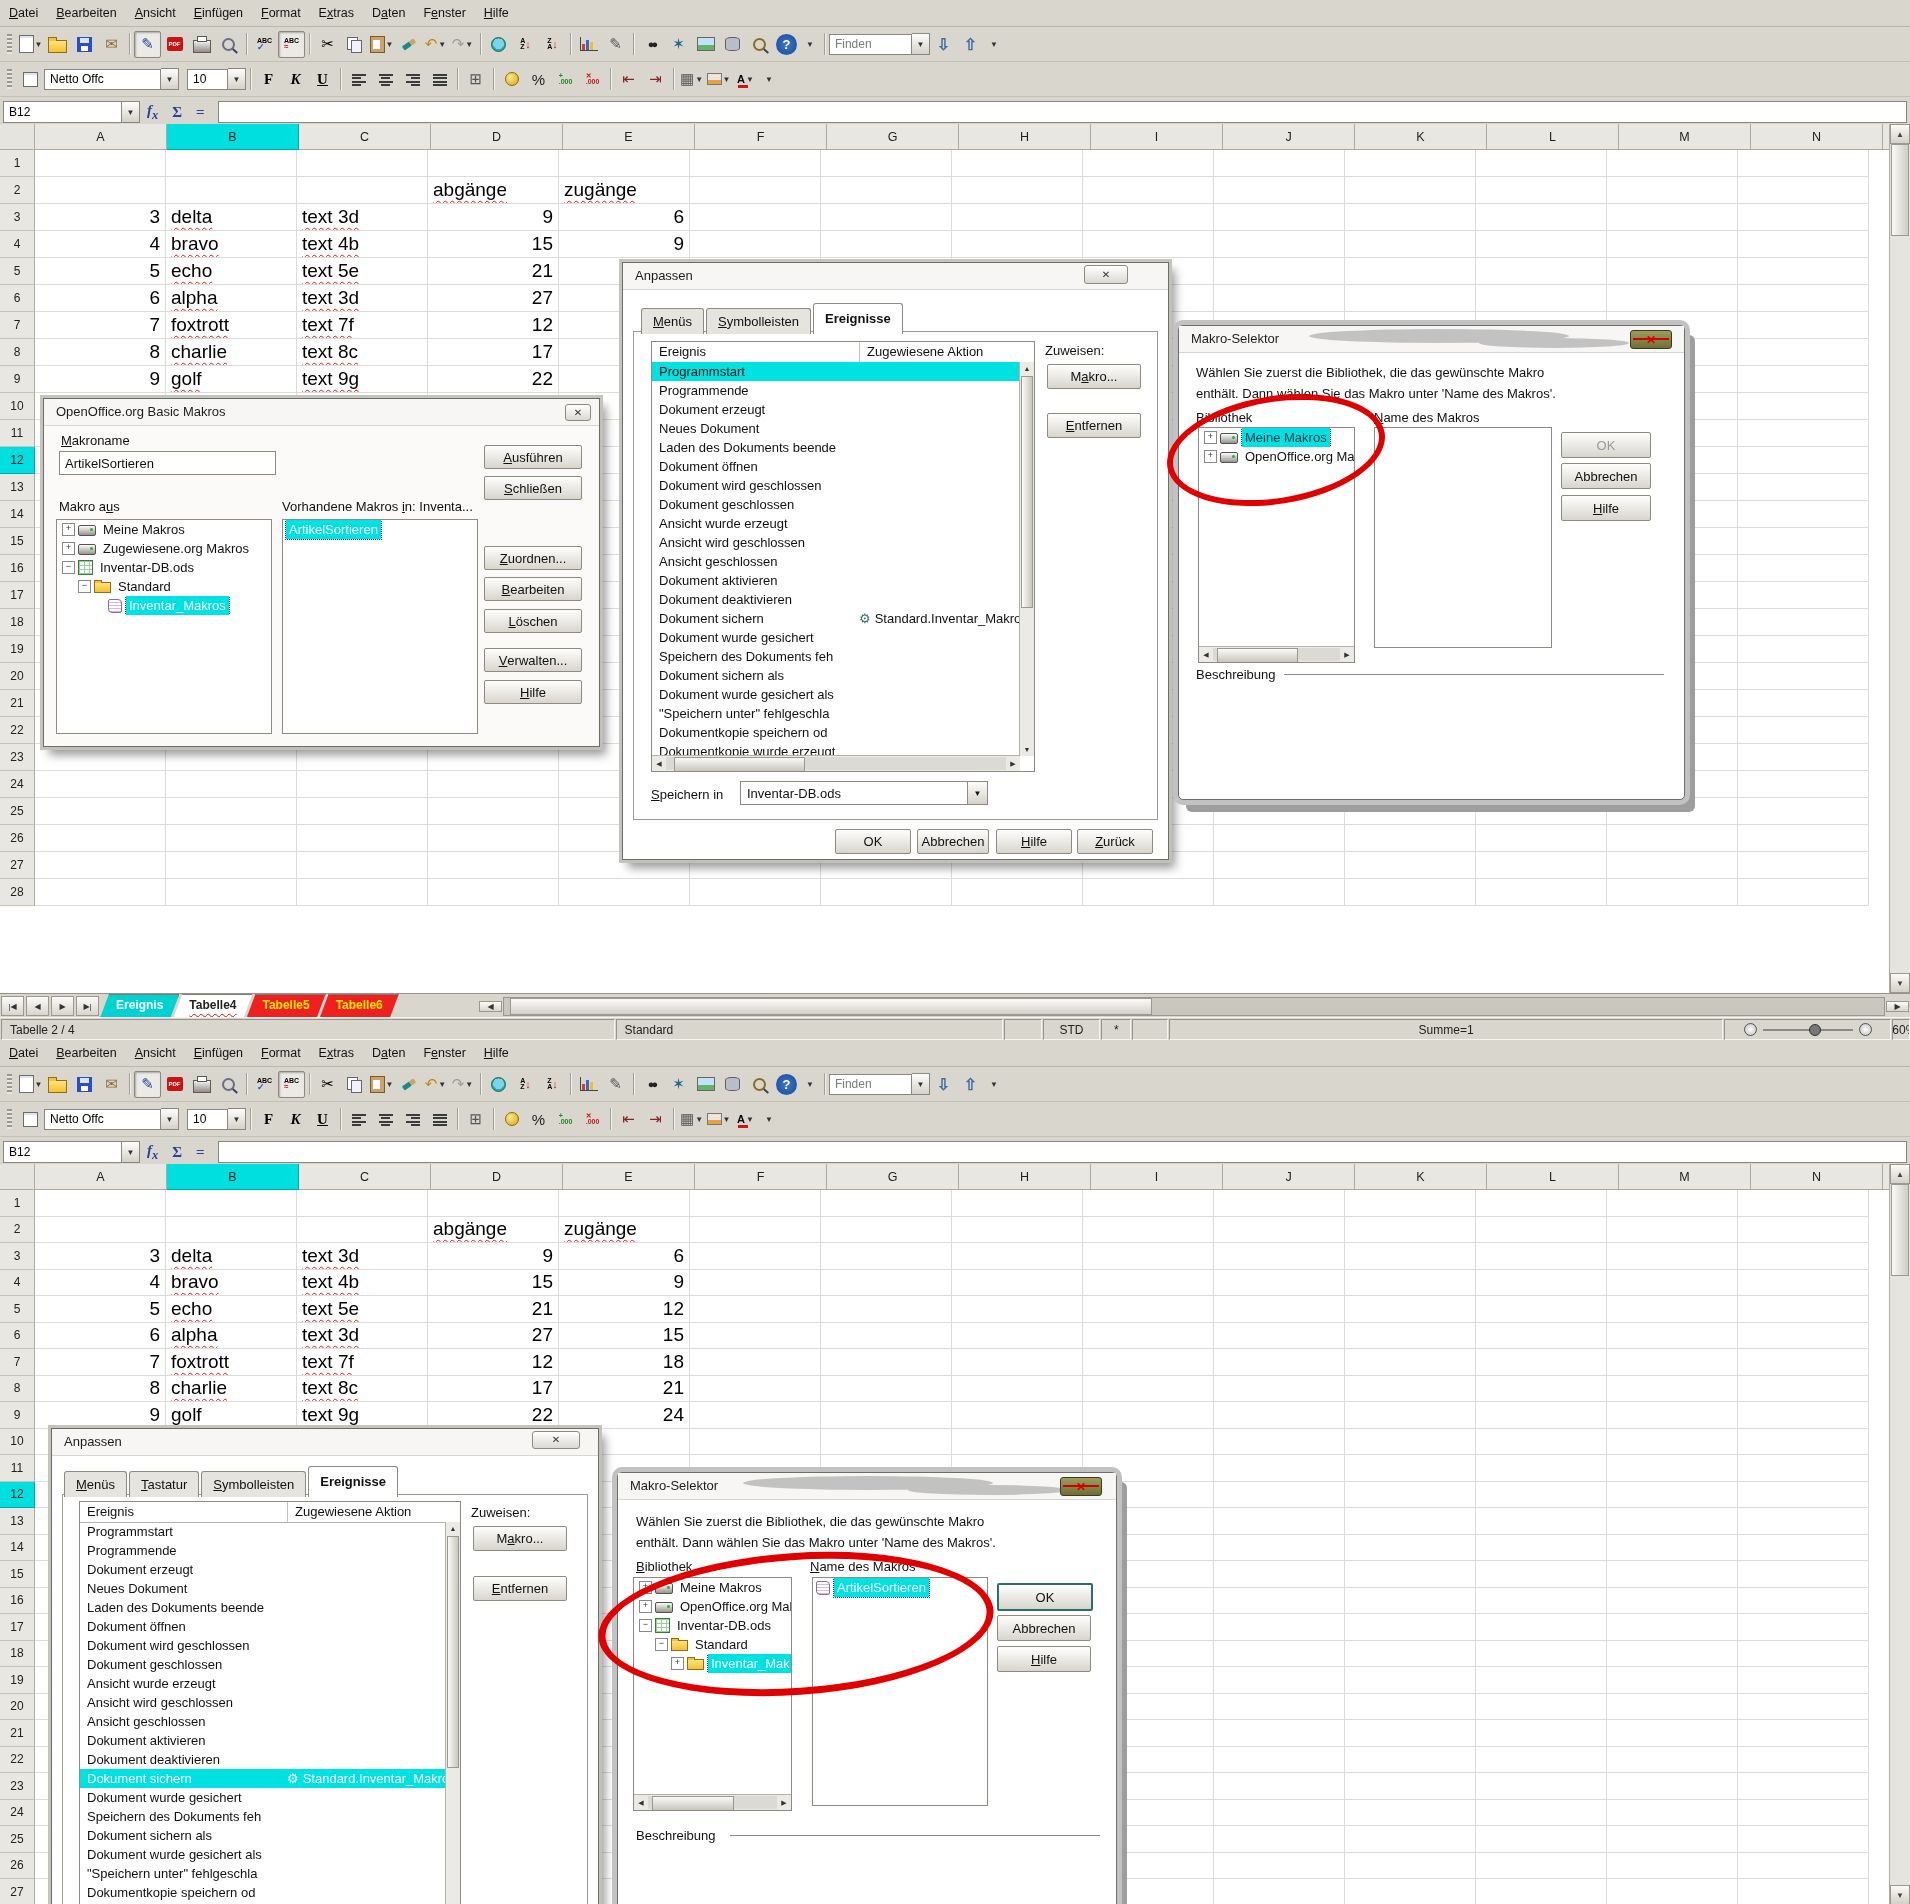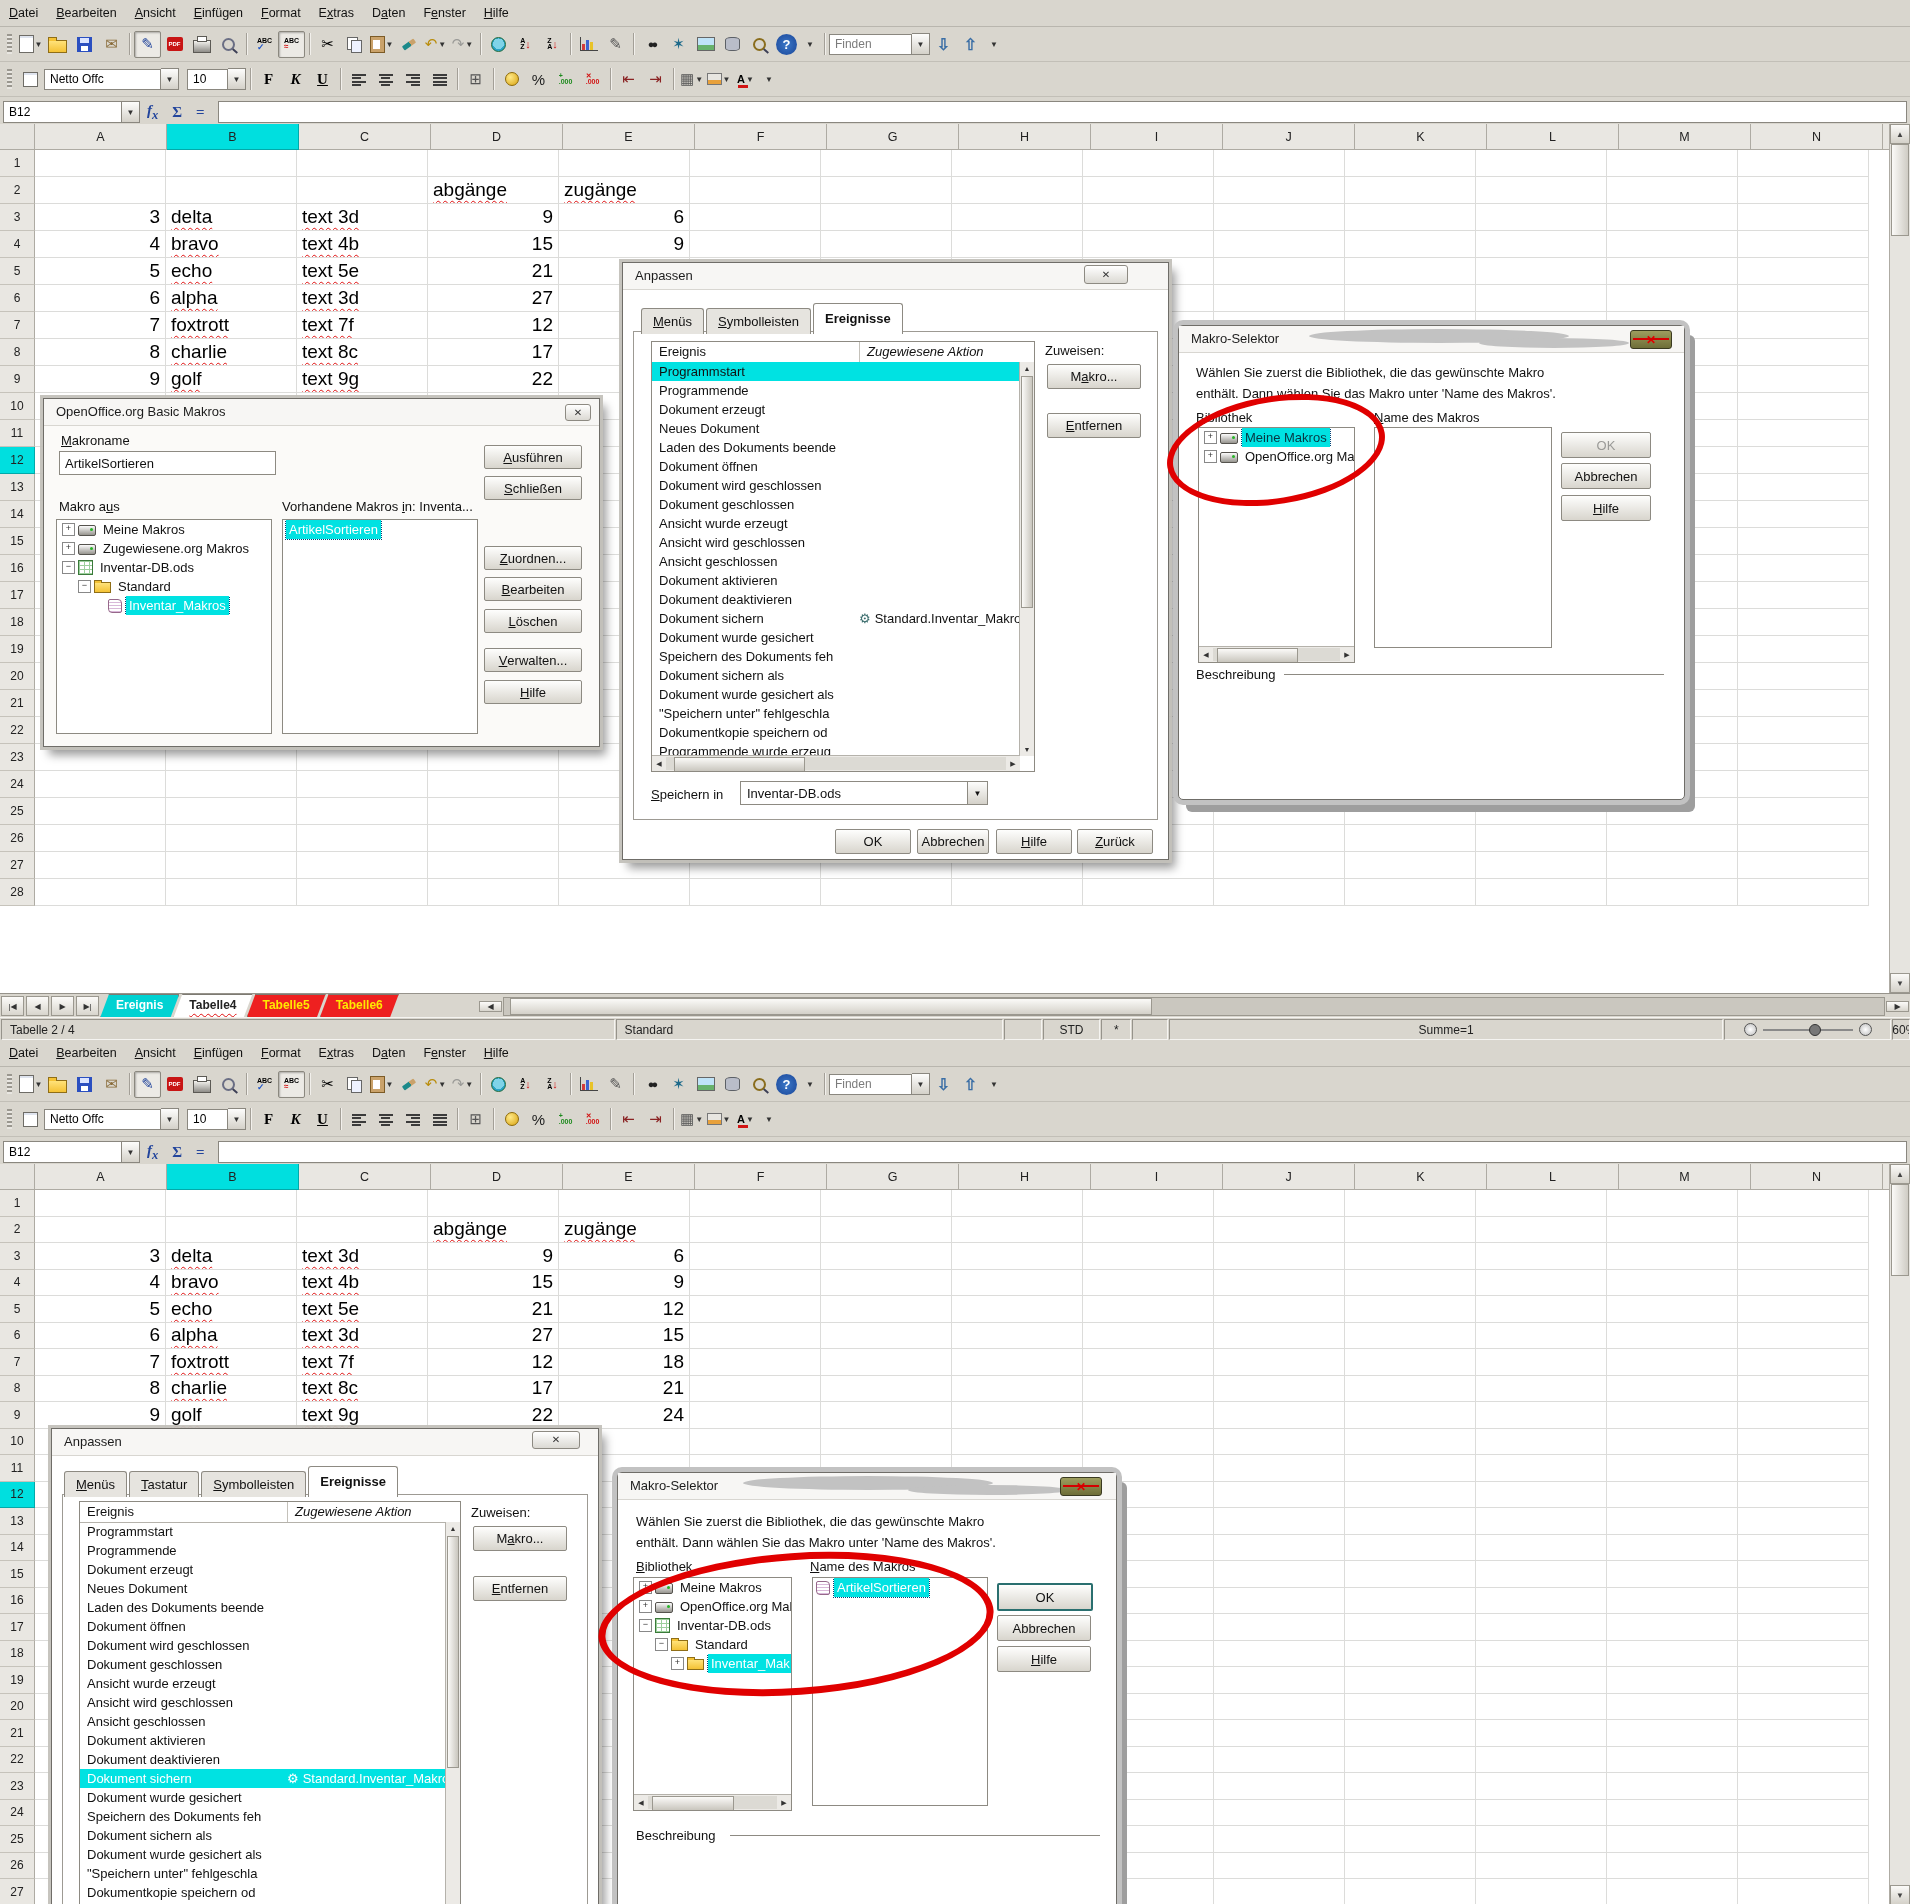--- a/index.html
+++ b/index.html
@@ -92,21 +92,21 @@
   .dbtn.dis{color:#9a9a97;}
   .dbtn.def{border:2px solid #2a6f6f;}
   .box{position:absolute;background:#fff;border:1px solid #8d8a82;overflow:hidden;}
   .input{position:absolute;background:#fff;border:1px solid #8d8a82;display:flex;align-items:center;padding-left:5px;overflow:hidden;white-space:nowrap;}
   .frame{position:absolute;border:1px solid #9d9a93;}
   .dtabs{position:absolute;display:flex;align-items:flex-end;}
   .dtab{height:25px;line-height:25px;padding:0 11px;background:#e6e4df;border:1px solid #8d8a82;border-bottom:none;border-radius:3px 3px 0 0;margin-right:2px;}
   .dtab.active{background:#fff;font-weight:bold;height:30px;line-height:30px;position:relative;z-index:2;}
   .evhead{position:absolute;top:0;left:0;right:0;height:20px;border-bottom:1px solid #b5b2ab;display:flex;background:#fff;}
   .evh1{width:200px;padding-left:7px;line-height:20px;border-right:1px solid #c4c1ba;overflow:hidden;}
-  .evh2{flex:1;padding-left:7px;line-height:20px;overflow:hidden;font-style:italic;}
+  .evh2{flex:1;padding-left:7px;line-height:20px;overflow:hidden;}
   .evrows{position:absolute;top:20px;left:0;right:14px;bottom:0;overflow:hidden;}
   .evrow{height:19px;line-height:19px;display:flex;white-space:nowrap;}
   .evrow .evl{width:200px;padding-left:7px;overflow:hidden;flex-shrink:0;}
   .evrow .evact{flex:1;overflow:hidden;display:flex;align-items:center;gap:4px;}
   .evrow.sel{background:#00e2e2;}
   .evrow.selw{background:#00e2e2;color:#fff;}
   .gear{font-size:13px;color:#3c6e6e;}
   .evrow.selw .gear{color:#fff;}
   .evvs{position:absolute;top:20px;right:0;width:14px;bottom:0;background:#eceae6;border-left:1px solid #b5b2ab;}
   .evvs .a{height:13px;display:flex;align-items:center;justify-content:center;font-size:7px;color:#333;}
@@ -1073,21 +1073,21 @@
             <div class="evrow">
               <span class="evl">Dokument wurde gesichert als</span>
             </div>
             <div class="evrow">
               <span class="evl">"Speichern unter" fehlgeschla</span>
             </div>
             <div class="evrow">
               <span class="evl">Dokumentkopie speichern od</span>
             </div>
             <div class="evrow">
-              <span class="evl">Programmende wurde erzeug</span>
+              <span class="evl">Dokumentkopie wurde erzeugt</span>
             </div>
             <div class="evrow">
               <span class="evl">Erzeugen der Dokumentkopie</span>
             </div>
           </div>
         <div class="evvs" style="bottom:15px;">
             <div class="a">▲</div>
             <div class="th"></div>
             <div class="a" style="position:absolute;bottom:0;left:0;right:0;">▼</div>
           </div>

